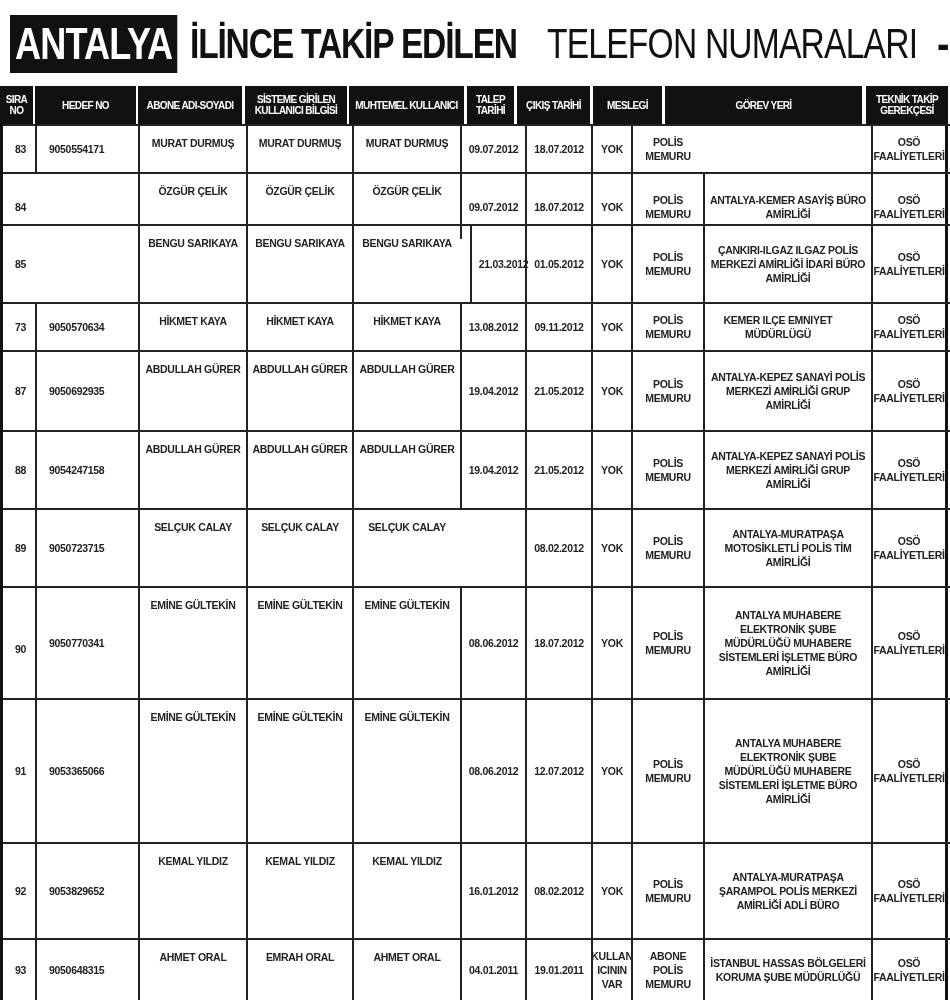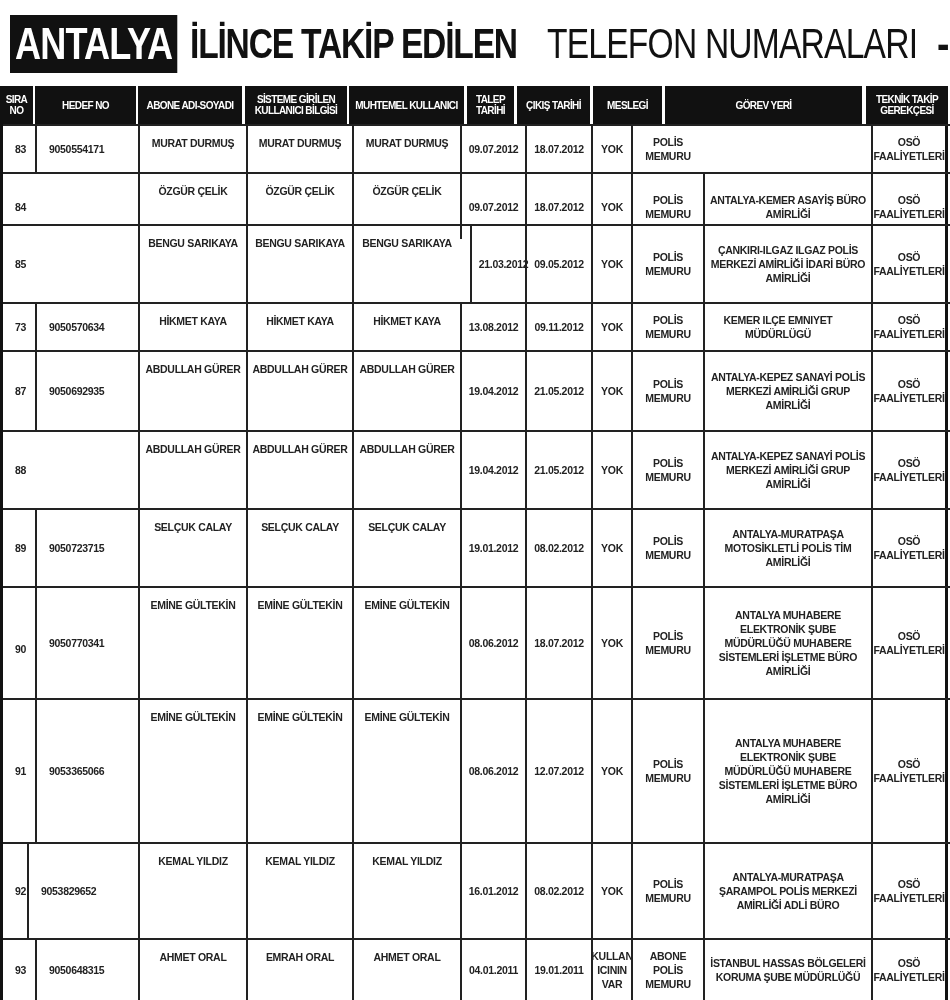--- a/index.html
+++ b/index.html
@@ -95,21 +95,21 @@
       <div class="cell " style="left: 628px; width: 72px;">POLİS MEMURU</div>
       <div class="cell " style="left: 700px; width: 168px;">ANTALYA-KEMER ASAYİŞ BÜRO AMİRLİĞİ</div>
       <div class="cell " style="left: 868px; width: 74px;">OSÖ FAALİYETLERİ</div>
     </div>
     <div class="row" style="top: 100px; height: 78px;">
       <div class="cell first left" style="left: 0px; width: 32px;">85</div>
       <div class="cell top" style="left: 135px; width: 108px;">BENGU SARIKAYA</div>
       <div class="cell top" style="left: 243px; width: 106px;">BENGU SARIKAYA</div>
       <div class="cell top" style="left: 349px; width: 108px;">BENGU SARIKAYA</div>
       <div class="cell " style="left: 457px; width: 65px; margin-left: 10px;">21.03.2012</div>
-      <div class="cell " style="left: 522px; width: 66px;">09.05.2012</div>
+      <div class="cell " style="left: 522px; width: 66px;">01.05.2012</div>
       <div class="cell " style="left: 588px; width: 40px;">YOK</div>
       <div class="cell " style="left: 628px; width: 72px;">POLİS MEMURU</div>
       <div class="cell " style="left: 700px; width: 168px;">ÇANKIRI-ILGAZ ILGAZ POLİS MERKEZİ AMİRLİĞİ İDARİ BÜRO AMİRLİĞİ</div>
       <div class="cell " style="left: 868px; width: 74px;">OSÖ FAALİYETLERİ</div>
     </div>
     <div class="row" style="top: 178px; height: 48px;">
       <div class="cell first left" style="left: 0px; width: 32px;">73</div>
       <div class="cell left" style="left: 32px; width: 103px;">9050570634</div>
       <div class="cell top" style="left: 135px; width: 108px;">HİKMET KAYA</div>
       <div class="cell top" style="left: 243px; width: 106px;">HİKMET KAYA</div>
@@ -129,37 +129,37 @@
       <div class="cell top" style="left: 349px; width: 108px;">ABDULLAH GÜRER</div>
       <div class="cell " style="left: 457px; width: 65px;">19.04.2012</div>
       <div class="cell " style="left: 522px; width: 66px;">21.05.2012</div>
       <div class="cell " style="left: 588px; width: 40px;">YOK</div>
       <div class="cell " style="left: 628px; width: 72px;">POLİS MEMURU</div>
       <div class="cell " style="left: 700px; width: 168px;">ANTALYA-KEPEZ SANAYİ POLİS MERKEZİ AMİRLİĞİ GRUP AMİRLİĞİ</div>
       <div class="cell " style="left: 868px; width: 74px;">OSÖ FAALİYETLERİ</div>
     </div>
     <div class="row" style="top: 306px; height: 78px;">
       <div class="cell first left" style="left: 0px; width: 32px;">88</div>
+      <div class="cell left" style="left: 32px; width: 103px;">9054247158</div>
       <div class="cell top" style="left: 135px; width: 108px;">ABDULLAH GÜRER</div>
       <div class="cell top" style="left: 243px; width: 106px;">ABDULLAH GÜRER</div>
       <div class="cell top" style="left: 349px; width: 108px;">ABDULLAH GÜRER</div>
       <div class="cell " style="left: 457px; width: 65px;">19.04.2012</div>
       <div class="cell " style="left: 522px; width: 66px;">21.05.2012</div>
       <div class="cell " style="left: 588px; width: 40px;">YOK</div>
       <div class="cell " style="left: 628px; width: 72px;">POLİS MEMURU</div>
       <div class="cell " style="left: 700px; width: 168px;">ANTALYA-KEPEZ SANAYİ POLİS MERKEZİ AMİRLİĞİ GRUP AMİRLİĞİ</div>
       <div class="cell " style="left: 868px; width: 74px;">OSÖ FAALİYETLERİ</div>
     </div>
     <div class="row" style="top: 384px; height: 78px;">
       <div class="cell first left" style="left: 0px; width: 32px;">89</div>
       <div class="cell left" style="left: 32px; width: 103px;">9050723715</div>
       <div class="cell top" style="left: 135px; width: 108px;">SELÇUK CALAY</div>
       <div class="cell top" style="left: 243px; width: 106px;">SELÇUK CALAY</div>
       <div class="cell top" style="left: 349px; width: 108px;">SELÇUK CALAY</div>
-      <div class="cell " style="left: 457px; width: 65px;">19.01.2012</div>
       <div class="cell " style="left: 522px; width: 66px;">08.02.2012</div>
       <div class="cell " style="left: 588px; width: 40px;">YOK</div>
       <div class="cell " style="left: 628px; width: 72px;">POLİS MEMURU</div>
       <div class="cell " style="left: 700px; width: 168px;">ANTALYA-MURATPAŞA MOTOSİKLETLİ POLİS TİM AMİRLİĞİ</div>
       <div class="cell " style="left: 868px; width: 74px;">OSÖ FAALİYETLERİ</div>
     </div>
     <div class="row" style="top: 462px; height: 112px;">
       <div class="cell first left" style="left: 0px; width: 32px; margin-top: 12px;">90</div>
       <div class="cell left" style="left: 32px; width: 103px;">9050770341</div>
       <div class="cell top" style="left: 135px; width: 108px;">EMİNE GÜLTEKİN</div>
@@ -180,21 +180,21 @@
       <div class="cell top" style="left: 349px; width: 108px;">EMİNE GÜLTEKİN</div>
       <div class="cell " style="left: 457px; width: 65px;">08.06.2012</div>
       <div class="cell " style="left: 522px; width: 66px;">12.07.2012</div>
       <div class="cell " style="left: 588px; width: 40px;">YOK</div>
       <div class="cell " style="left: 628px; width: 72px;">POLİS MEMURU</div>
       <div class="cell " style="left: 700px; width: 168px;">ANTALYA MUHABERE ELEKTRONİK ŞUBE MÜDÜRLÜĞÜ MUHABERE SİSTEMLERİ İŞLETME BÜRO AMİRLİĞİ</div>
       <div class="cell " style="left: 868px; width: 74px;">OSÖ FAALİYETLERİ</div>
     </div>
     <div class="row" style="top: 718px; height: 96px;">
       <div class="cell first left" style="left: 0px; width: 32px;">92</div>
-      <div class="cell left" style="left: 24px; width: 103px;">9053829652</div>
+      <div class="cell left" style="left: 32px; width: 103px;">9053829652</div>
       <div class="cell top" style="left: 135px; width: 108px;">KEMAL YILDIZ</div>
       <div class="cell top" style="left: 243px; width: 106px;">KEMAL YILDIZ</div>
       <div class="cell top" style="left: 349px; width: 108px;">KEMAL YILDIZ</div>
       <div class="cell " style="left: 457px; width: 65px;">16.01.2012</div>
       <div class="cell " style="left: 522px; width: 66px;">08.02.2012</div>
       <div class="cell " style="left: 588px; width: 40px;">YOK</div>
       <div class="cell " style="left: 628px; width: 72px;">POLİS MEMURU</div>
       <div class="cell " style="left: 700px; width: 168px;">ANTALYA-MURATPAŞA ŞARAMPOL POLİS MERKEZİ AMİRLİĞİ ADLİ BÜRO</div>
       <div class="cell " style="left: 868px; width: 74px;">OSÖ FAALİYETLERİ</div>
     </div>

